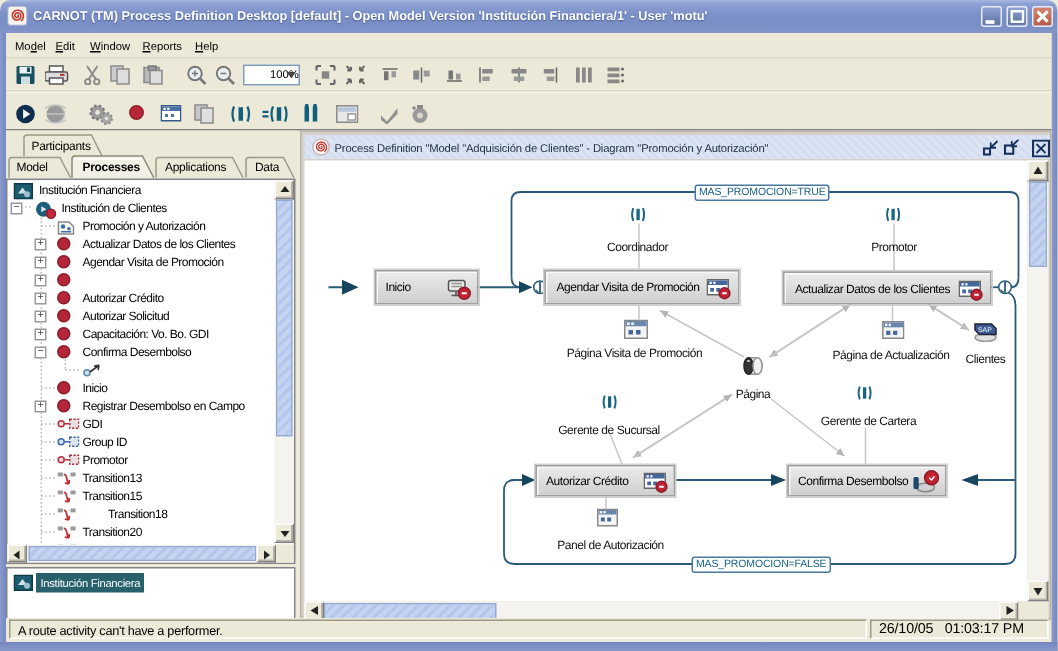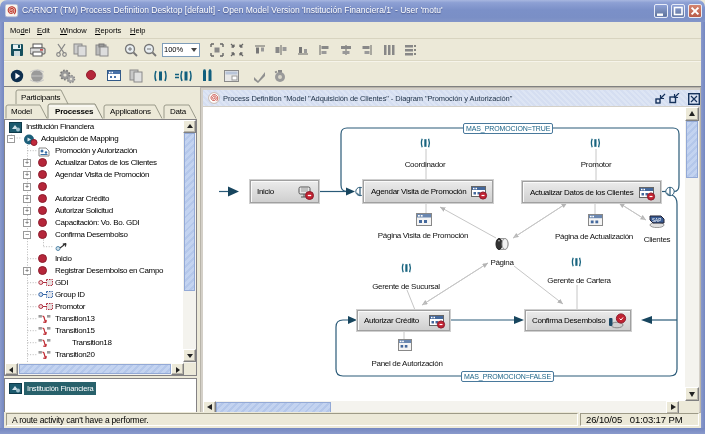--- a/index.html
+++ b/index.html
@@ -1,19 +1,19 @@
 <!DOCTYPE html>
 <html><head><meta charset="utf-8"><style>
 *{margin:0;padding:0;box-sizing:border-box}
 html,body{width:705px;height:434px;overflow:hidden;background:#fff;font-family:"Liberation Sans",sans-serif;}
 .ab{position:absolute}
 .win{position:absolute;left:0;top:0;width:705px;height:434px;background:#ece9d8}
 .tbar{position:absolute;left:0;top:0;width:705px;height:22px;background:linear-gradient(180deg,#a8b7e0 0%,#8da0d4 12%,#7b90c8 45%,#7a8fc6 80%,#8496c9 100%);border-radius:7px 7px 0 0;}
 .tbtn{position:absolute;top:4px;width:14px;height:14px;border-radius:2px;border:1px solid #e7ecf8;font-size:9px;color:#fff;text-align:center;line-height:12px}
-.ttext{position:absolute;left:22px;top:5px;color:#fff;font-size:8.5px;font-weight:normal;letter-spacing:0;text-shadow:0 1px 1px rgba(20,30,80,.5);white-space:nowrap}
+.ttext{position:absolute;left:22px;top:5px;color:#fff;font-size:8.5px;font-weight:bold;letter-spacing:0;text-shadow:0 1px 1px rgba(20,30,80,.5);white-space:nowrap}
 .menubar{position:absolute;left:4px;top:22px;width:697px;height:17px;background:#ece9d8;border-bottom:1px solid #d8d4c0}
 .mi{position:absolute;top:4px;font-size:7.5px;color:#000;white-space:nowrap}
 .brd{position:absolute;background:linear-gradient(90deg,#8a9acc,#7487c0)}
 .toolbars{position:absolute;left:4px;top:39px;width:697px;height:47px;background:#ece9d8}
 .tsep{position:absolute;left:0px;top:21px;width:697px;height:2px;background:#dcd8c4;border-bottom:1px solid #f6f4ea}
 .client{position:absolute;left:4px;top:86px;width:697px;height:326px;background:#ece9d8;border-top:1px solid #808080}
 .lp{position:absolute;left:0;top:0;width:194px;height:326px;background:#ece9d8}
 .tab{position:absolute;font-size:8px;letter-spacing:-0.2px;color:#000;white-space:nowrap}
 .treebox{position:absolute;left:0px;top:32px;width:193px;height:257px;background:#fff;border:1px solid #848284}
 .row{position:absolute;font-size:8px;letter-spacing:-0.35px;color:#000;white-space:nowrap;height:12px;line-height:12px}
@@ -104,21 +104,21 @@
     <svg class="ab" style="left:120px;top:4px" width="14" height="14">
         <circle cx="6" cy="6" r="4.5" fill="#e8eef2" stroke="#777" stroke-width="1.3"></circle>
         <path d="M9.5,9.5 L13,13" stroke="#777" stroke-width="1.8"></path>
         <path d="M4,6 h4 M6,4 v4" stroke="#777" stroke-width="1"></path>
       </svg>
     <svg class="ab" style="left:139px;top:4px" width="14" height="14">
         <circle cx="6" cy="6" r="4.5" fill="#e8eef2" stroke="#777" stroke-width="1.3"></circle>
         <path d="M9.5,9.5 L13,13" stroke="#777" stroke-width="1.8"></path>
         <path d="M4,6 h4" stroke="#777" stroke-width="1"></path>
       </svg>
-    <div class="ab" style="left:158px;top:3.5px;width:38px;height:14px;background:#fff;border:1px solid #7f9db9;font-size:7.5px;line-height:12px;color:#000"><span style="margin-left:1px">100%</span><span style="position:absolute;right:2px;top:4.5px;width:0;height:0;border-left:3px solid transparent;border-right:3px solid transparent;border-top:4px solid #444"></span></div>
+    <div class="ab" style="left:158px;top:3.5px;width:38px;height:14px;background:#fff;border:1px solid #7f9db9;font-size:7.5px;line-height:12px;color:#000"><span style="margin-left:17px">100%</span><span style="position:absolute;right:2px;top:4.5px;width:0;height:0;border-left:3px solid transparent;border-right:3px solid transparent;border-top:4px solid #444"></span></div>
     <svg class="ab" style="left:206px;top:4px" width="14" height="14">
         <path d="M1,1 h3 M1,1 v3 M13,1 h-3 M13,1 v3 M1,13 h3 M1,13 v-3 M13,13 h-3 M13,13 v-3" stroke="#666" stroke-width="1.4"></path>
         <rect x="4.5" y="4.5" width="5" height="5" fill="#888"></rect>
       </svg>
     <svg class="ab" style="left:226px;top:4px" width="14" height="14">
         <path d="M4,4 L1,1 M4,4 h-2.5 M4,4 v-2.5 M10,4 L13,1 M10,4 h2.5 M10,4 v-2.5 M4,10 L1,13 M4,10 h-2.5 M4,10 v2.5 M10,10 L13,13 M10,10 h2.5 M10,10 v2.5" stroke="#666" stroke-width="1.3"></path>
       </svg>
     <svg class="ab" style="left:249px;top:4px" width="14" height="14">
         <path d="M2,3 h10" stroke="#666"></path>
         <rect x="3" y="4.5" width="3" height="6" fill="#777"></rect>
@@ -255,21 +255,21 @@
             <path d="M3,7 L6,3 L9,7 z" fill="#cfe0e8"></path>
             <circle cx="9" cy="7.5" r="2" fill="#9fc0cc"></circle>
           </svg>
           <div class="row" style="left:21px;top:0.7px">Institución Financiera</div>
         <div class="exp" style="left:2px;top:14.7px">−</div>
           <svg class="ab" style="left:18px;top:13.7px" width="15" height="12">
             <circle cx="6" cy="5.5" r="5" fill="#1c5f7a"></circle>
             <path d="M4.5,3.5 L8,5.5 L4.5,7.5 z" fill="#d8e8ee"></path>
             <circle cx="11" cy="8.5" r="3" fill="#c22a3c" stroke="#8c1b2c"></circle>
           </svg>
-          <div class="row" style="left:36px;top:12.7px">Adquisición de Mapping</div>
+          <div class="row" style="left:36px;top:12.7px">Institución de Clientes</div>
         <svg class="ab" style="left:33px;top:25.7px" width="12" height="11">
             <path d="M1,2 h7 l3,3 v5 h-10 z" fill="#fff" stroke="#888"></path>
             <circle cx="4" cy="5" r="1.5" fill="#3a6ea5"></circle>
             <path d="M2.5,8.5 h7" stroke="#3a6ea5"></path>
             <circle cx="8" cy="6.5" r="1.2" fill="#3a6ea5"></circle>
           </svg>
           <div class="row" style="left:50px;top:24.7px">Promoción y Autorización</div>
         <div class="exp" style="left:18px;top:38.7px">+</div>
           <div class="redc" style="left:33px;top:38.2px"></div>
           <div class="row" style="left:50px;top:36.7px">Actualizar Datos de los Clientes</div>

